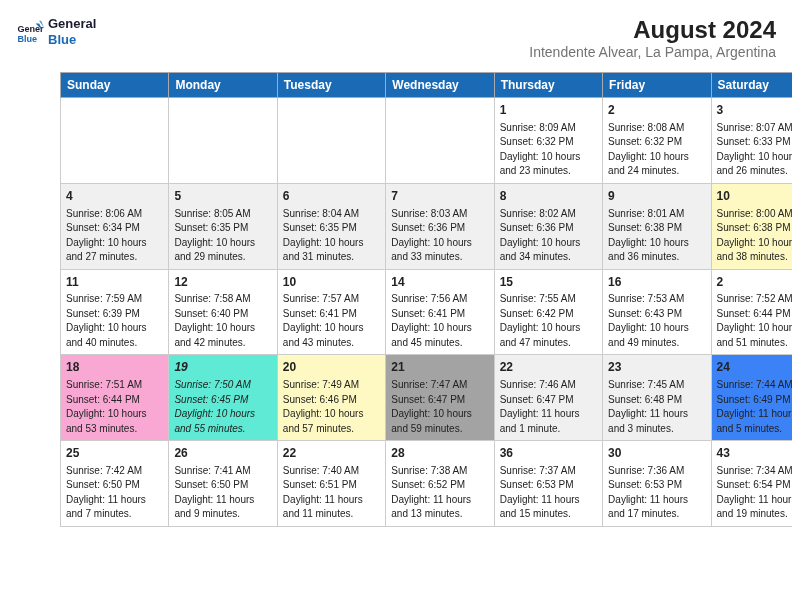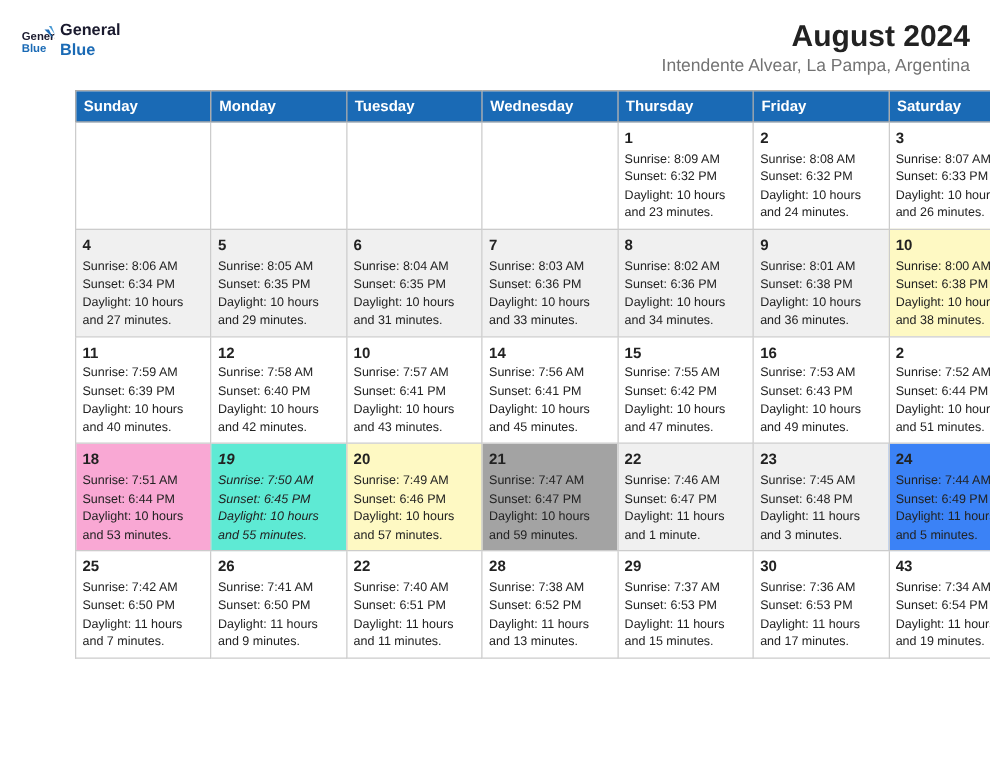--- a/index.html
+++ b/index.html
@@ -237,21 +237,21 @@
         </td>
         <td>
           <span class="day-number">22</span>
           <div class="day-info">Sunrise: 7:40 AM<br>Sunset: 6:51 PM<br>Daylight: 11 hours and 11 minutes.</div>
         </td>
         <td>
           <span class="day-number">28</span>
           <div class="day-info">Sunrise: 7:38 AM<br>Sunset: 6:52 PM<br>Daylight: 11 hours and 13 minutes.</div>
         </td>
         <td>
-          <span class="day-number">29</span>
+          <span class="day-number">36</span>
           <div class="day-info">Sunrise: 7:37 AM<br>Sunset: 6:53 PM<br>Daylight: 11 hours and 15 minutes.</div>
         </td>
         <td>
           <span class="day-number">30</span>
           <div class="day-info">Sunrise: 7:36 AM<br>Sunset: 6:53 PM<br>Daylight: 11 hours and 17 minutes.</div>
         </td>
         <td>
           <span class="day-number">43</span>
           <div class="day-info">Sunrise: 7:34 AM<br>Sunset: 6:54 PM<br>Daylight: 11 hours and 19 minutes.</div>
         </td>

